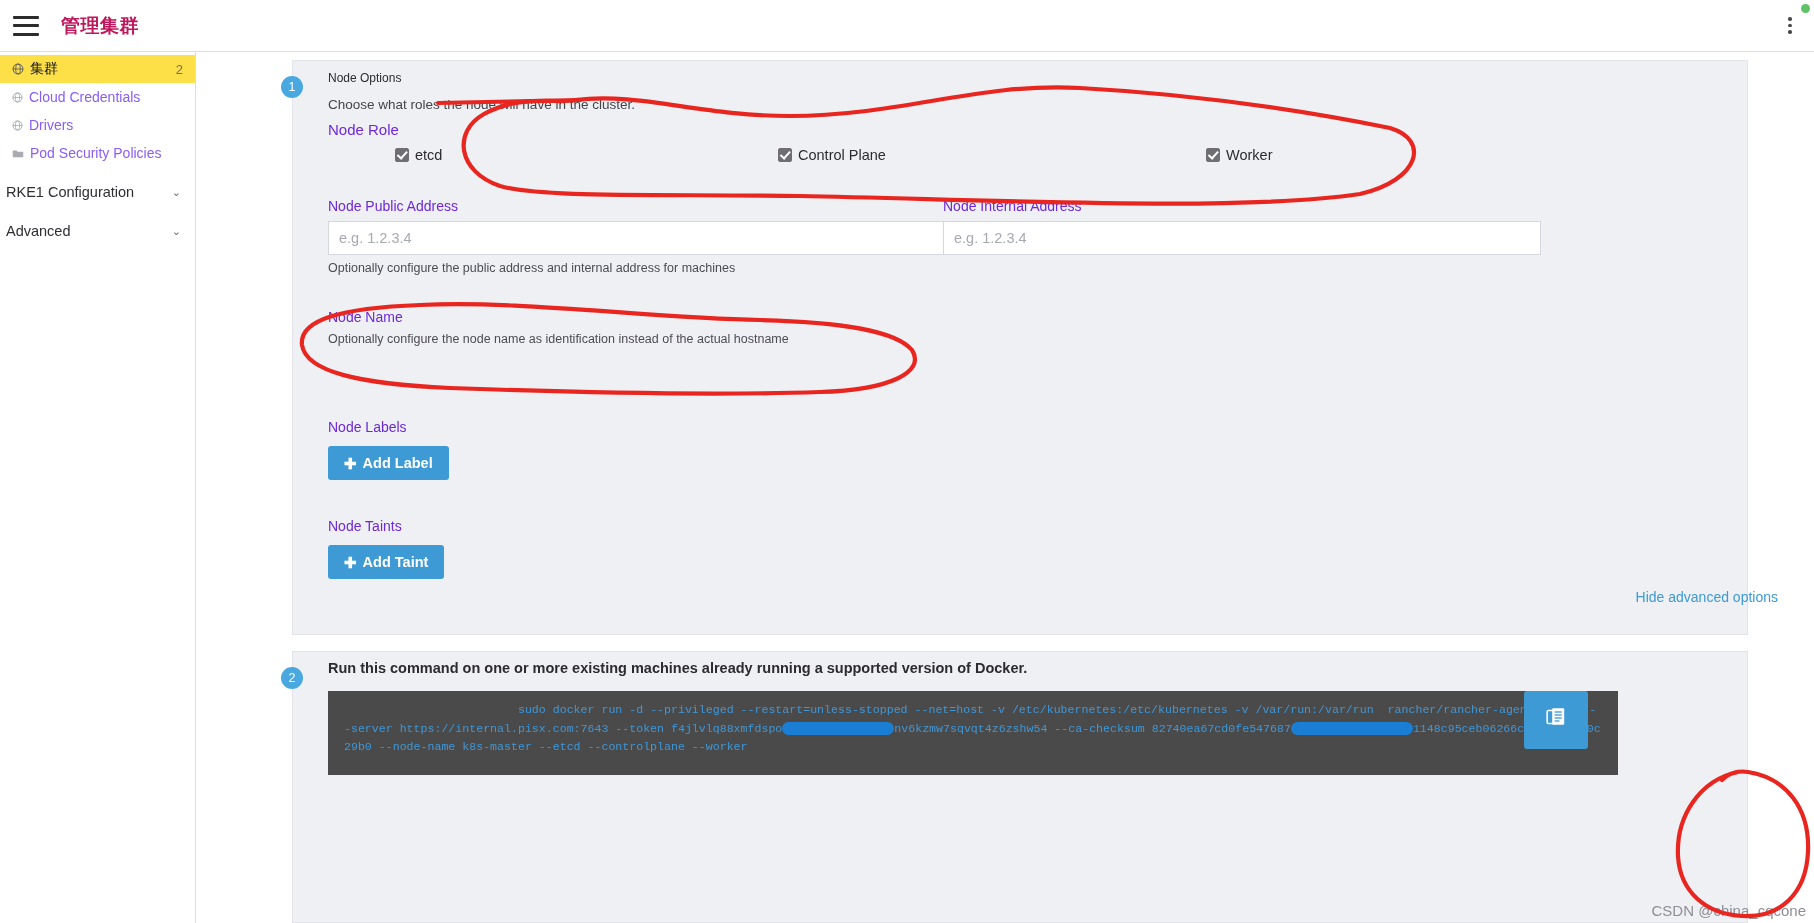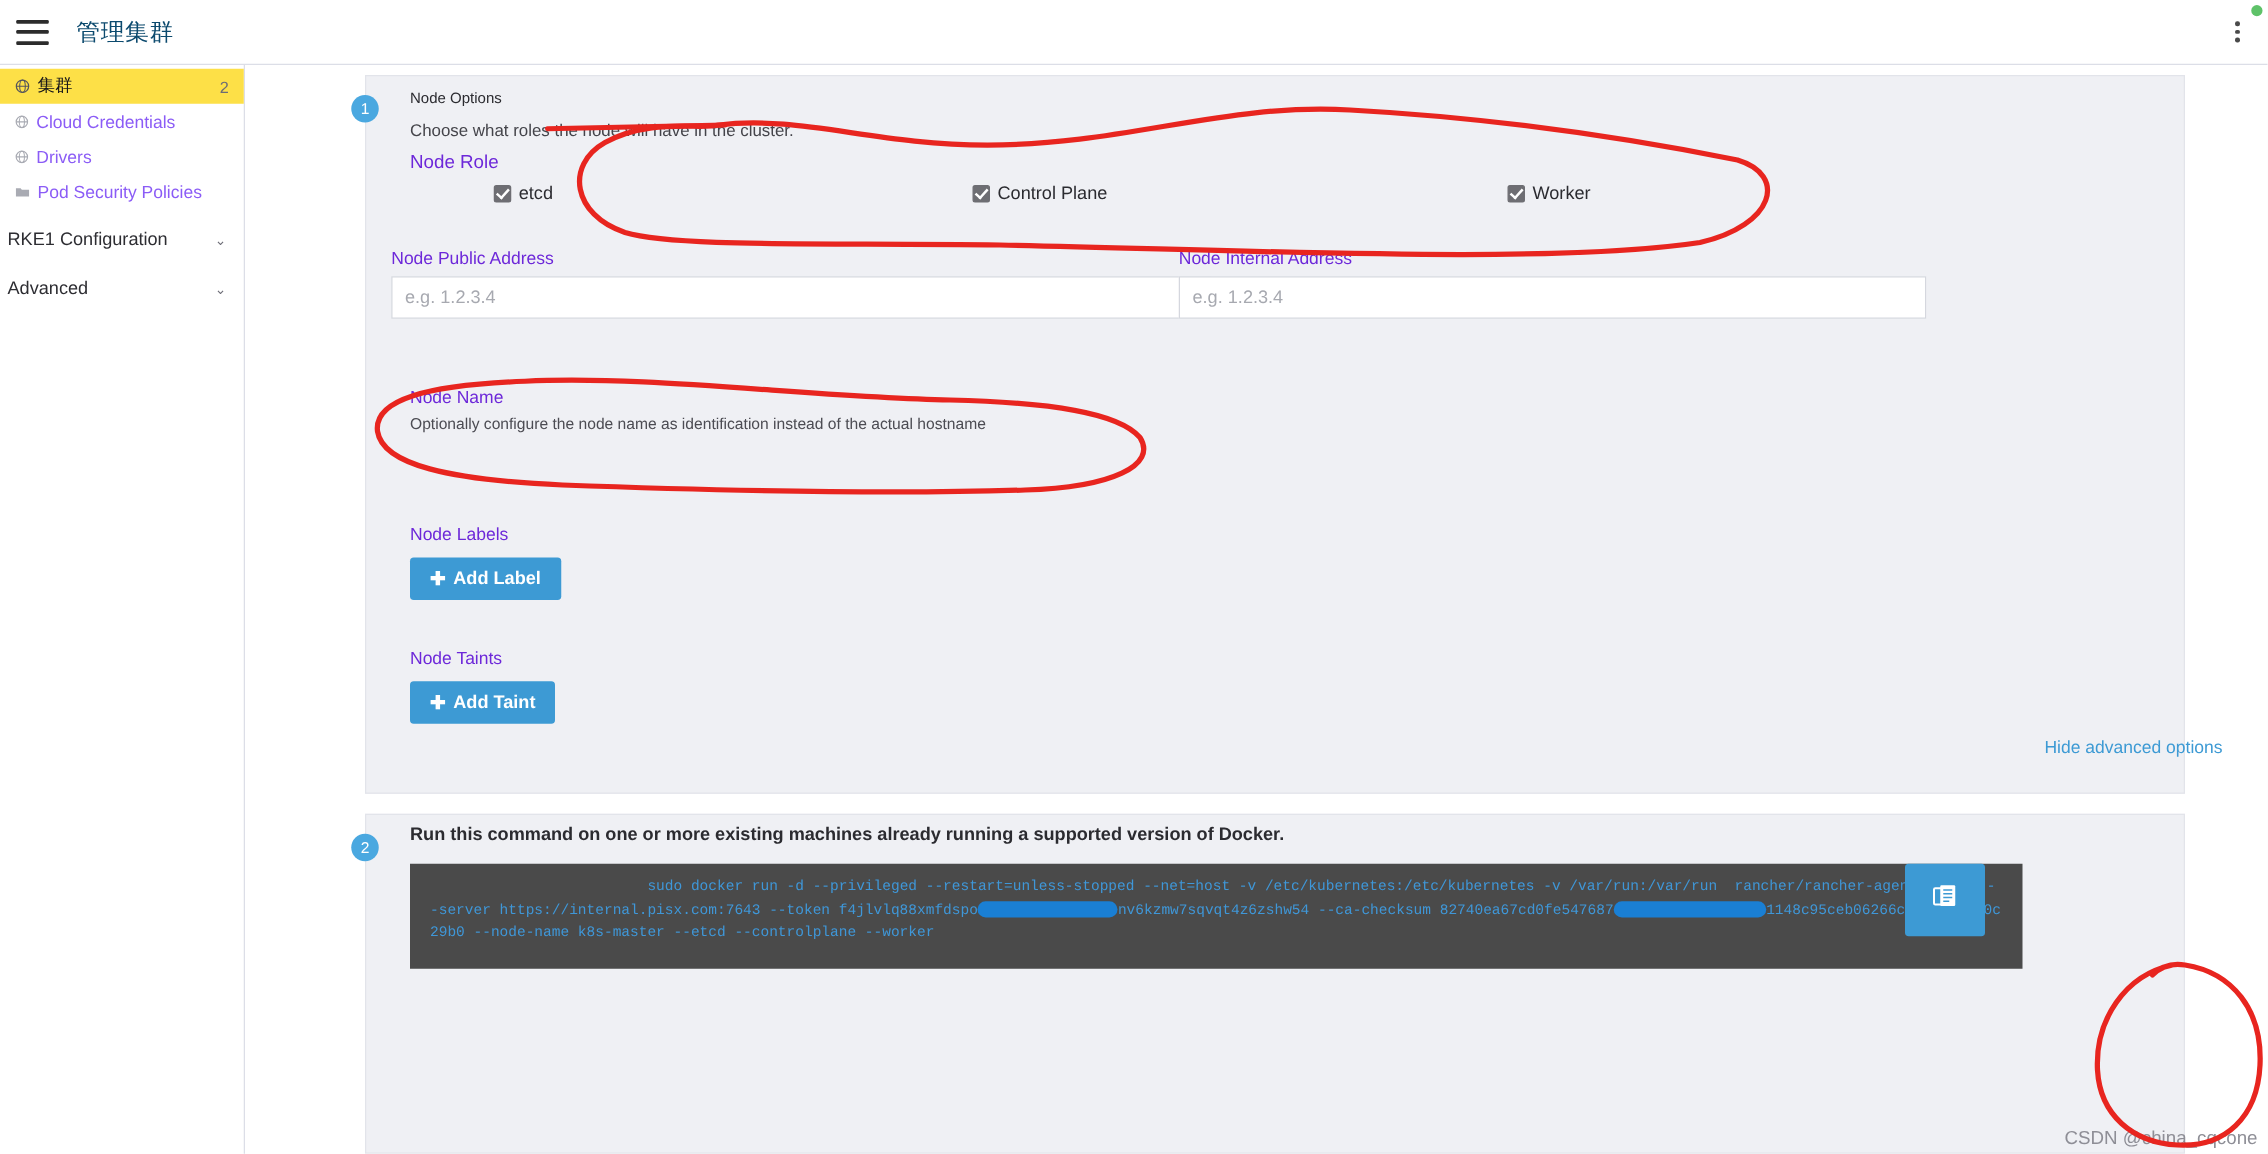--- a/index.html
+++ b/index.html
@@ -21,21 +21,21 @@
     display: flex; align-items: center;
   }
   .hamburger {
     width: 26px; height: 20px;
     margin-left: 13px; margin-right: 22px;
     display: flex; flex-direction: column; justify-content: space-between;
     cursor: pointer;
   }
   .hamburger span { display: block; height: 3px; background: #2c2c2c; border-radius: 1px; }
   .app-title {
-    font-size: 19px; color: #0c4a6e; font-weight: 400;
+    font-size: 19px; color: #be185d; font-weight: 700;
     letter-spacing: .5px;
   }
   .topbar-right {
     margin-left: auto; display: flex; align-items: center; gap: 18px;
     padding-right: 14px;
   }
   .kebab {
     width: 20px; height: 22px; display: flex; flex-direction: column;
     align-items: center; justify-content: center; gap: 3px; cursor: pointer;
   }
@@ -138,21 +138,21 @@
   .cb .box:after {
     content: ""; position: absolute;
     width: 4px; height: 8px; border: solid #fff;
     border-width: 0 2px 2px 0; transform: rotate(42deg) translate(-0.5px,-1px);
   }
   #cb-etcd { left: 47px; }
   #cb-cp   { left: 430px; }
   #cb-wk   { left: 858px; }
 
   .grp { position: absolute; }
-  #grp-public  { left: 116px; top: 146px; width: 656px; }
+  #grp-public  { left: 131px; top: 146px; width: 656px; }
   #grp-internal{ left: 746px; top: 146px; width: 598px; }
   #grp-name    { left: 131px; top: 257px; width: 598px; }
 
   .grp .field-label { display: block; margin-bottom: 7px; }
   .grp .field-hint  { display: block; margin-top: 6px; }
 
   .blk { position: absolute; }
   #blk-labels { left: 131px; top: 367px; }
   #blk-taints { left: 131px; top: 466px; }
   .blk .field-label { display: block; margin-bottom: 11px; }
@@ -328,20 +328,21 @@
     </label>
     <label class="cb" id="cb-wk">
       <span class="box"></span>
       <span>Worker</span>
     </label>
   </div>
 
   <div class="grp" id="grp-public">
     <span class="field-label">Node Public Address</span>
     <input class="txt-input" type="text" placeholder="e.g. 1.2.3.4" style="">
+    <span class="field-hint">Optionally configure the public address and internal address for machines</span>
   </div>
 
   <div class="grp" id="grp-internal">
     <span class="field-label">Node Internal Address</span>
     <input class="txt-input" type="text" placeholder="e.g. 1.2.3.4" style="">
   </div>
 
   <div class="grp" id="grp-name">
     <span class="field-label">Node Name</span>
     <span class="field-hint">Optionally configure the node name as identification instead of the actual hostname</span>

